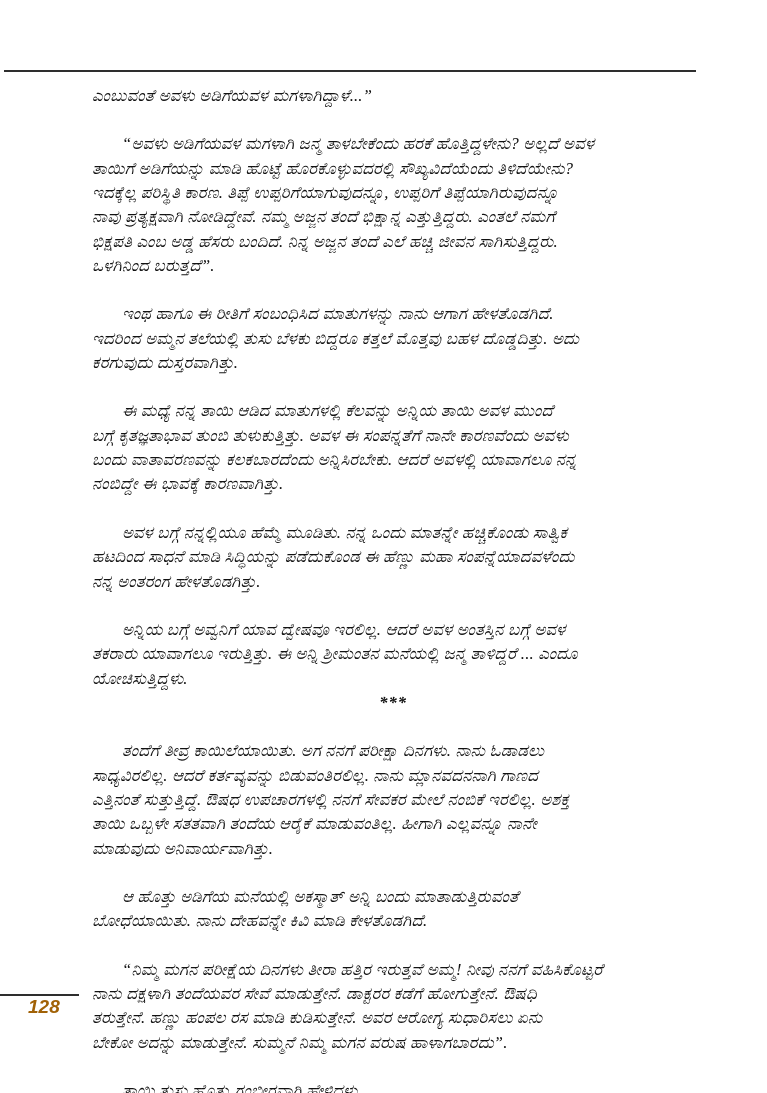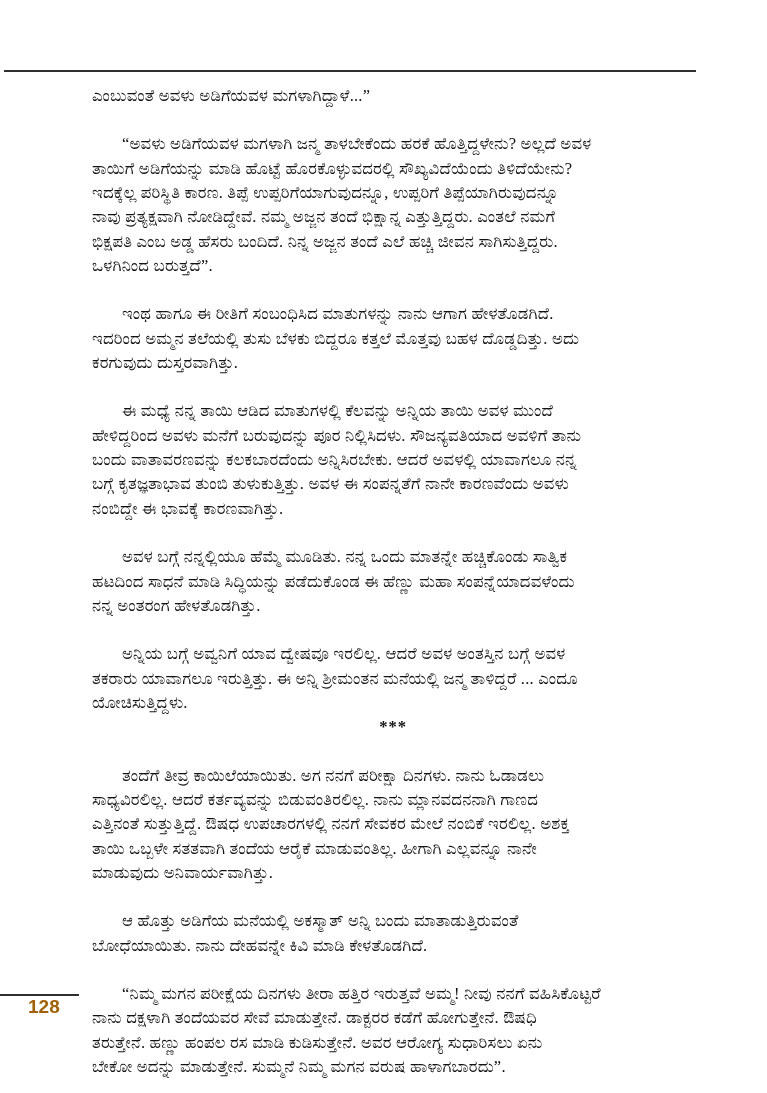--- a/index.html
+++ b/index.html
@@ -8,20 +8,21 @@
     background: #ffffff;
   }
   .page {
     position: relative;
     width: 767px;
     height: 1093px;
     background: #ffffff;
     overflow: hidden;
     font-family: "Liberation Serif", "DejaVu Sans", sans-serif;
     color: #121212;
+    font-style: italic;
   }
   .top-rule {
     position: absolute;
     left: 4px;
     top: 70px;
     width: 692px;
     height: 2px;
     background: #2e2e2e;
   }
   .body-text {
@@ -75,23 +76,22 @@
       <div class="line indent">“ಅವಳು ಅಡಿಗೆಯವಳ ಮಗಳಾಗಿ ಜನ್ಮ ತಾಳಬೇಕೆಂದು ಹರಕೆ ಹೊತ್ತಿದ್ದಳೇನು? ಅಲ್ಲದೆ ಅವಳ</div>
       <div class="line">ತಾಯಿಗೆ ಅಡಿಗೆಯನ್ನು ಮಾಡಿ ಹೊಟ್ಟೆ ಹೊರಕೊಳ್ಳುವದರಲ್ಲಿ ಸೌಖ್ಯವಿದೆಯೆಂದು ತಿಳಿದೆಯೇನು?</div>
       <div class="line">ಇದಕ್ಕೆಲ್ಲ ಪರಿಸ್ಥಿತಿ ಕಾರಣ. ತಿಪ್ಪೆ ಉಪ್ಪರಿಗೆಯಾಗುವುದನ್ನೂ, ಉಪ್ಪರಿಗೆ ತಿಪ್ಪೆಯಾಗಿರುವುದನ್ನೂ</div>
       <div class="line">ನಾವು ಪ್ರತ್ಯಕ್ಷವಾಗಿ ನೋಡಿದ್ದೇವೆ. ನಮ್ಮ ಅಜ್ಜನ ತಂದೆ ಭಿಕ್ಷಾನ್ನ ಎತ್ತುತ್ತಿದ್ದರು. ಎಂತಲೆ ನಮಗೆ</div>
       <div class="line">ಭಿಕ್ಷಪತಿ ಎಂಬ ಅಡ್ಡ ಹೆಸರು ಬಂದಿದೆ. ನಿನ್ನ ಅಜ್ಜನ ತಂದೆ ಎಲೆ ಹಚ್ಚಿ ಜೀವನ ಸಾಗಿಸುತ್ತಿದ್ದರು.</div>
       <div class="line">ಒಳಗಿನಿಂದ ಬರುತ್ತದೆ”.</div>
       <div class="line indent">ಇಂಥ ಹಾಗೂ ಈ ರೀತಿಗೆ ಸಂಬಂಧಿಸಿದ ಮಾತುಗಳನ್ನು ನಾನು ಆಗಾಗ ಹೇಳತೊಡಗಿದೆ.</div>
       <div class="line">ಇದರಿಂದ ಅಮ್ಮನ ತಲೆಯಲ್ಲಿ ತುಸು ಬೆಳಕು ಬಿದ್ದರೂ ಕತ್ತಲೆ ಮೊತ್ತವು ಬಹಳ ದೊಡ್ಡದಿತ್ತು. ಅದು</div>
       <div class="line">ಕರಗುವುದು ದುಸ್ತರವಾಗಿತ್ತು.</div>
       <div class="line indent">ಈ ಮಧ್ಯೆ ನನ್ನ ತಾಯಿ ಆಡಿದ ಮಾತುಗಳಲ್ಲಿ ಕೆಲವನ್ನು ಅನ್ನಿಯ ತಾಯಿ ಅವಳ ಮುಂದೆ</div>
-      <div class="line">ಹೇಳಿದ್ದರಿಂದ ಅವಳು ಮನೆಗೆ ಬರುವುದನ್ನು ಪೂರ ನಿಲ್ಲಿಸಿದಳು. ಸೌಜನ್ಯವತಿಯಾದ ಅವಳಿಗೆ ತಾನು</div>
+      <div class="line">ಬಗ್ಗೆ ಕೃತಜ್ಞತಾಭಾವ ತುಂಬಿ ತುಳುಕುತ್ತಿತ್ತು. ಅವಳ ಈ ಸಂಪನ್ನತೆಗೆ ನಾನೇ ಕಾರಣವೆಂದು ಅವಳು</div>
       <div class="line">ಬಂದು ವಾತಾವರಣವನ್ನು ಕಲಕಬಾರದೆಂದು ಅನ್ನಿಸಿರಬೇಕು. ಆದರೆ ಅವಳಲ್ಲಿ ಯಾವಾಗಲೂ ನನ್ನ</div>
-      <div class="line">ಬಗ್ಗೆ ಕೃತಜ್ಞತಾಭಾವ ತುಂಬಿ ತುಳುಕುತ್ತಿತ್ತು. ಅವಳ ಈ ಸಂಪನ್ನತೆಗೆ ನಾನೇ ಕಾರಣವೆಂದು ಅವಳು</div>
       <div class="line">ನಂಬಿದ್ದೇ ಈ ಭಾವಕ್ಕೆ ಕಾರಣವಾಗಿತ್ತು.</div>
       <div class="line indent">ಅವಳ ಬಗ್ಗೆ ನನ್ನಲ್ಲಿಯೂ ಹೆಮ್ಮೆ ಮೂಡಿತು. ನನ್ನ ಒಂದು ಮಾತನ್ನೇ ಹಚ್ಚಿಕೊಂಡು ಸಾತ್ವಿಕ</div>
       <div class="line">ಹಟದಿಂದ ಸಾಧನೆ ಮಾಡಿ ಸಿದ್ಧಿಯನ್ನು ಪಡೆದುಕೊಂಡ ಈ ಹೆಣ್ಣು ಮಹಾ ಸಂಪನ್ನೆಯಾದವಳೆಂದು</div>
       <div class="line">ನನ್ನ ಅಂತರಂಗ ಹೇಳತೊಡಗಿತ್ತು.</div>
       <div class="line indent">ಅನ್ನಿಯ ಬಗ್ಗೆ ಅವ್ವನಿಗೆ ಯಾವ ದ್ವೇಷವೂ ಇರಲಿಲ್ಲ. ಆದರೆ ಅವಳ ಅಂತಸ್ತಿನ ಬಗ್ಗೆ ಅವಳ</div>
       <div class="line">ತಕರಾರು ಯಾವಾಗಲೂ ಇರುತ್ತಿತ್ತು. ಈ ಅನ್ನಿ ಶ್ರೀಮಂತನ ಮನೆಯಲ್ಲಿ ಜನ್ಮ ತಾಳಿದ್ದರೆ ... ಎಂದೂ</div>
       <div class="line">ಯೋಚಿಸುತ್ತಿದ್ದಳು.</div>
       <div class="line center">***</div>
       <div class="line indent">ತಂದೆಗೆ ತೀವ್ರ ಕಾಯಿಲೆಯಾಯಿತು. ಅಗ ನನಗೆ ಪರೀಕ್ಷಾ ದಿನಗಳು. ನಾನು ಓಡಾಡಲು</div>
       <div class="line">ಸಾಧ್ಯವಿರಲಿಲ್ಲ. ಆದರೆ ಕರ್ತವ್ಯವನ್ನು ಬಿಡುವಂತಿರಲಿಲ್ಲ. ನಾನು ಮ್ಲಾನವದನನಾಗಿ ಗಾಣದ</div>

